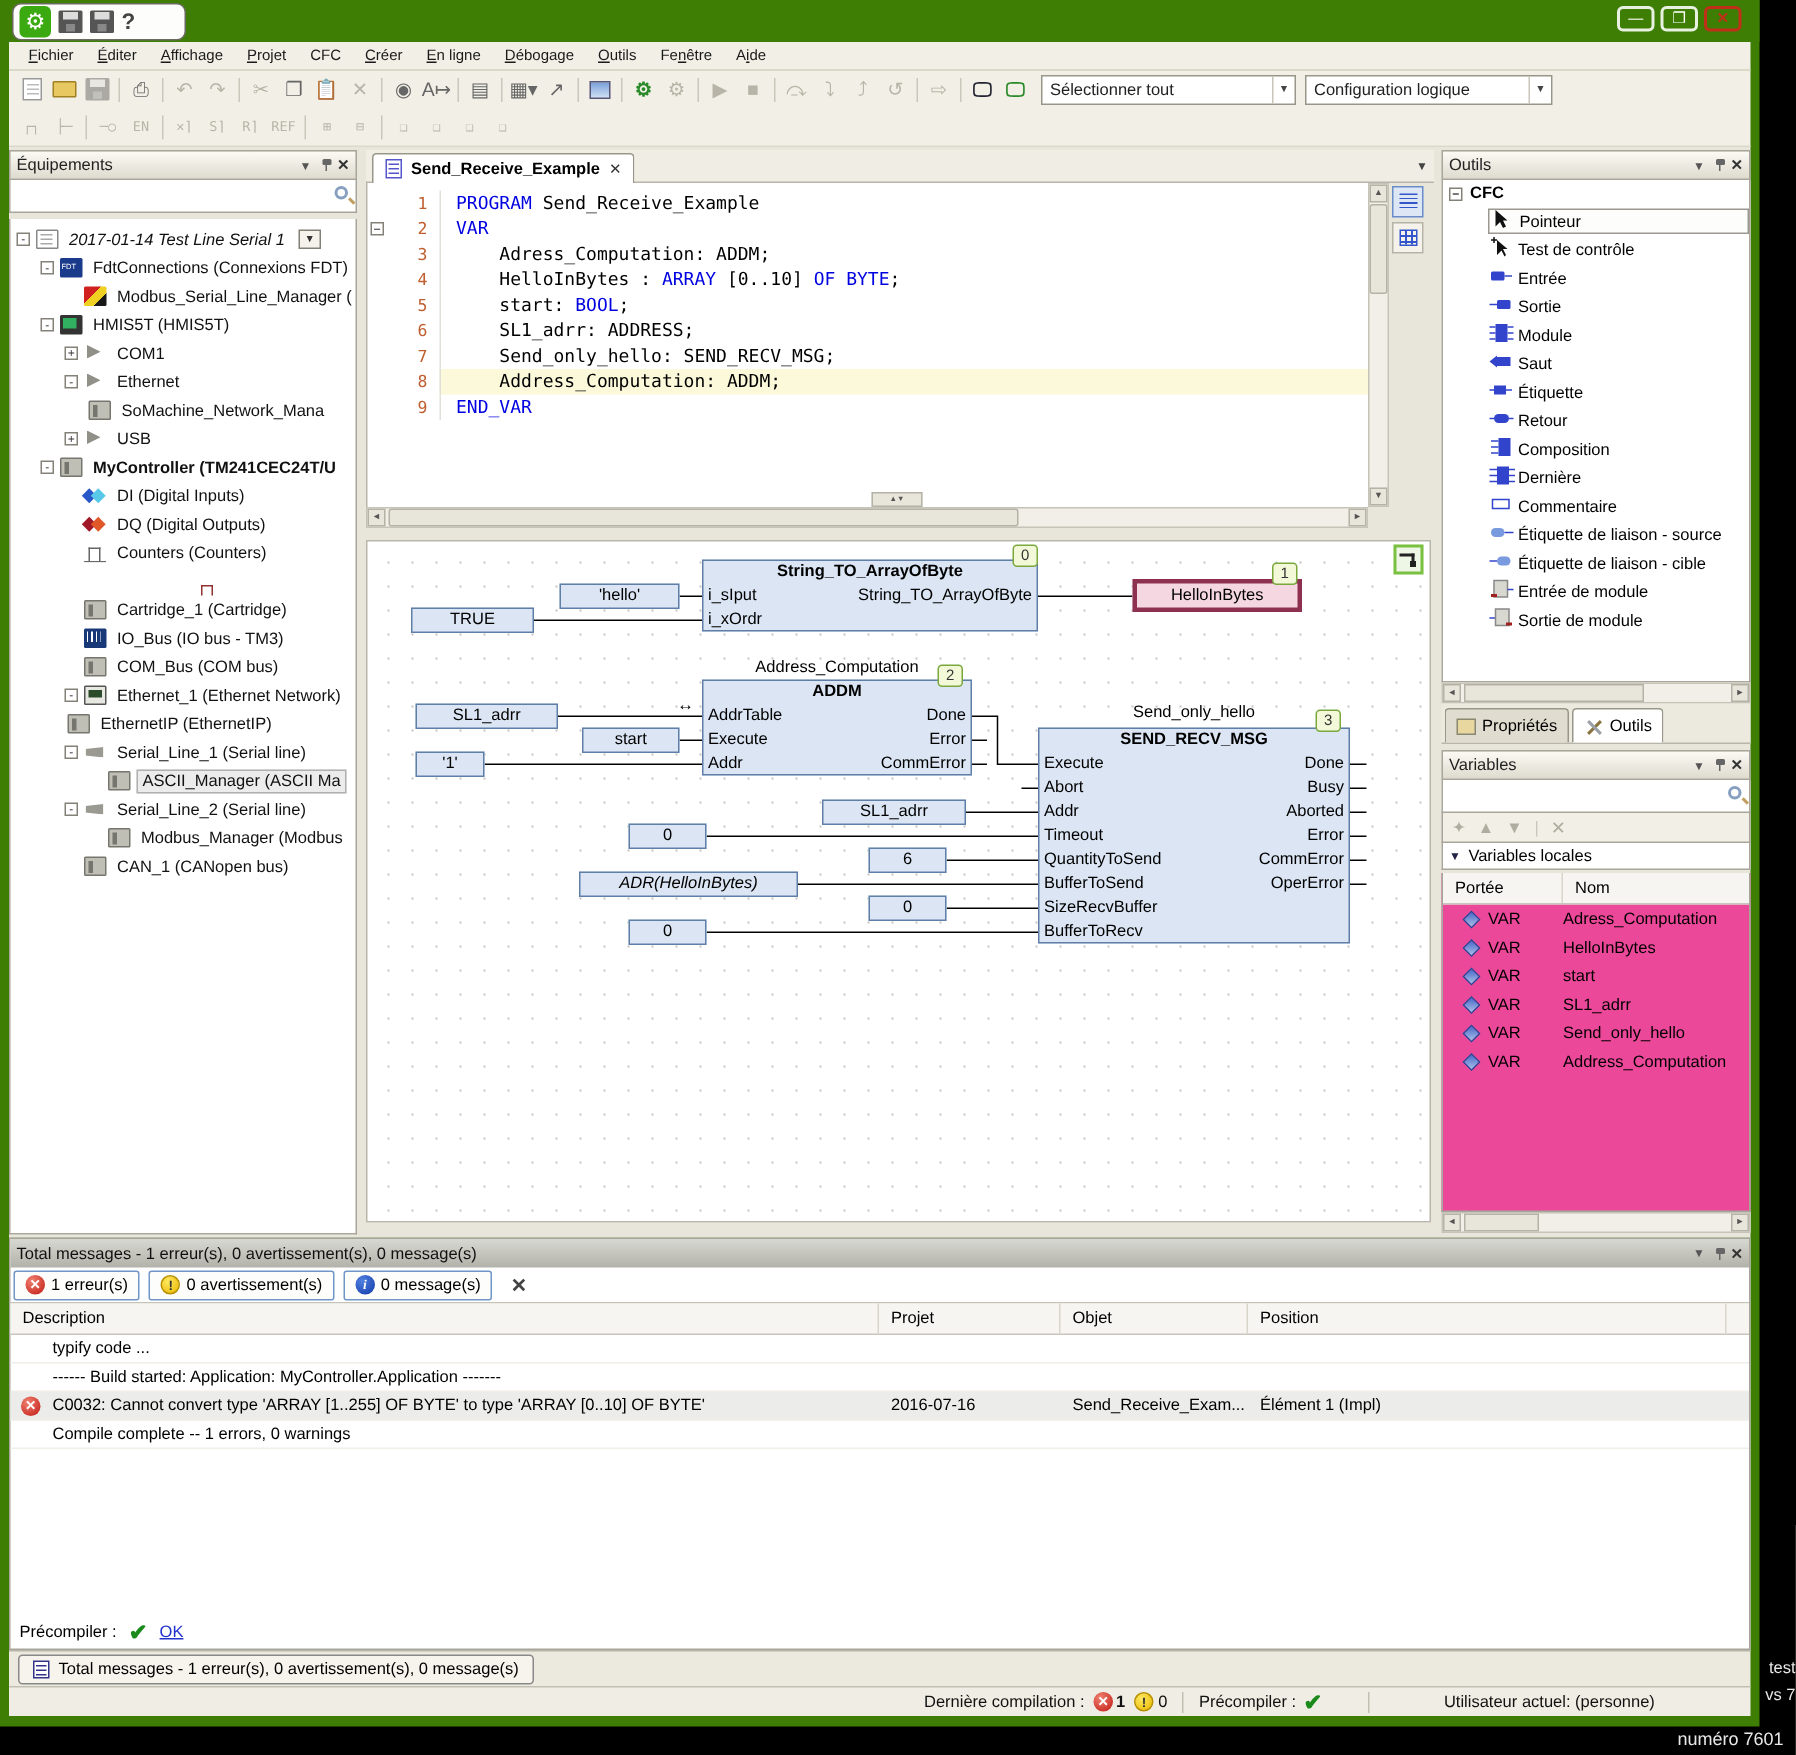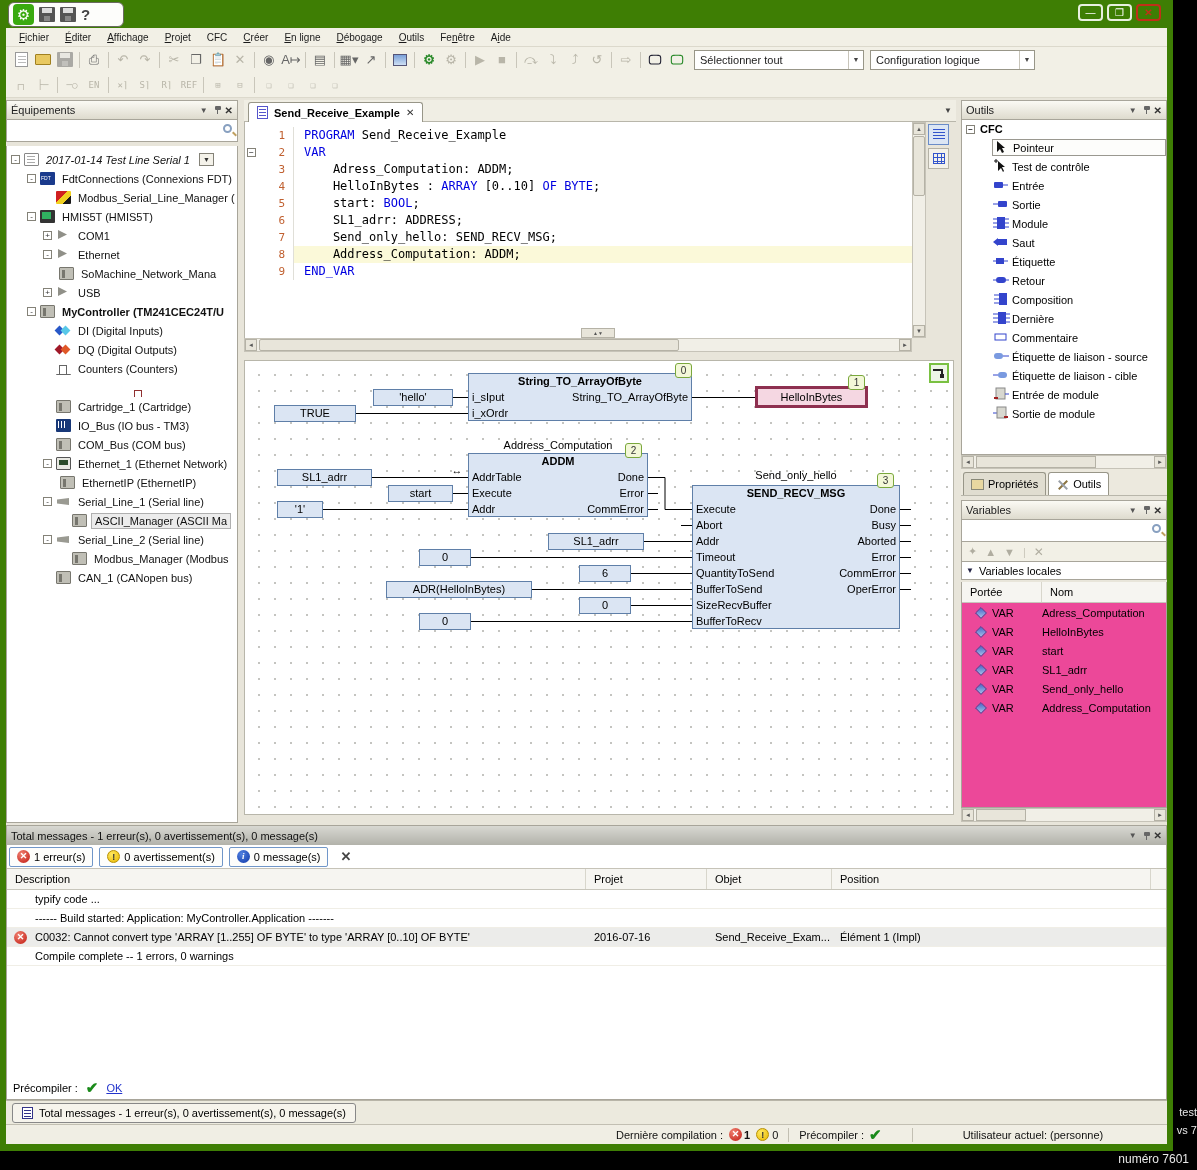--- a/index.html
+++ b/index.html
@@ -422,21 +422,21 @@
             <div class="trow" style="padding-left: 36px;">
               <span class="texp none"></span>
               <span class="ti ti-device"></span>
               <span class="tlabel">COM_Bus (COM bus)</span>
             </div>
             <div class="trow" style="padding-left: 36px;">
               <span class="texp">-</span>
               <span class="ti ti-ethernet"></span>
               <span class="tlabel">Ethernet_1 (Ethernet Network)</span>
             </div>
-            <div class="trow" style="padding-left: 40px;">
+            <div class="trow" style="padding-left: 25px;">
               <span class="texp none"></span>
               <span class="ti ti-device"></span>
               <span class="tlabel">EthernetIP (EthernetIP)</span>
             </div>
             <div class="trow" style="padding-left: 36px;">
               <span class="texp">-</span>
               <span class="ti ti-serial"></span>
               <span class="tlabel">Serial_Line_1 (Serial line)</span>
             </div>
             <div class="trow" style="padding-left: 52px;">
@@ -628,21 +628,21 @@
                 <div>Error</div>
                 <div>CommError</div>
                 <div>OperError</div>
               </div>
           </div>
           <div class="badge" style="left:632px;top:112px;">3</div>
 
           <div class="vbox" style="left:303px;top:172px;width:96px;">SL1_adrr</div>
           <div class="vbox" style="left:174px;top:188px;width:52px;">0</div>
           <div class="vbox" style="left:334px;top:204px;width:52px;">6</div>
-          <div class="vbox" style="left:141px;top:220px;width:146px;">ADR(HelloInBytes)</div>
+          <div class="vbox" style="left:141px;top:220px;width:146px;font-style:italic;">ADR(HelloInBytes)</div>
           <div class="vbox" style="left:334px;top:236px;width:52px;">0</div>
           <div class="vbox" style="left:174px;top:252px;width:52px;">0</div>
 
           <div class="ptricon"></div>
         </div>
       </div>
 
       <div class="right-panel">
         <div class="panel-hdr">
           <span class="ph-title">Outils</span>

